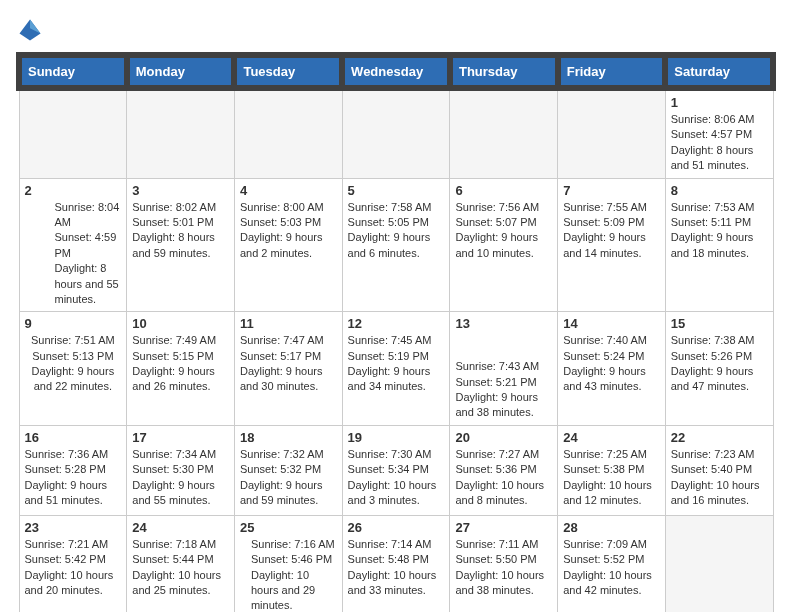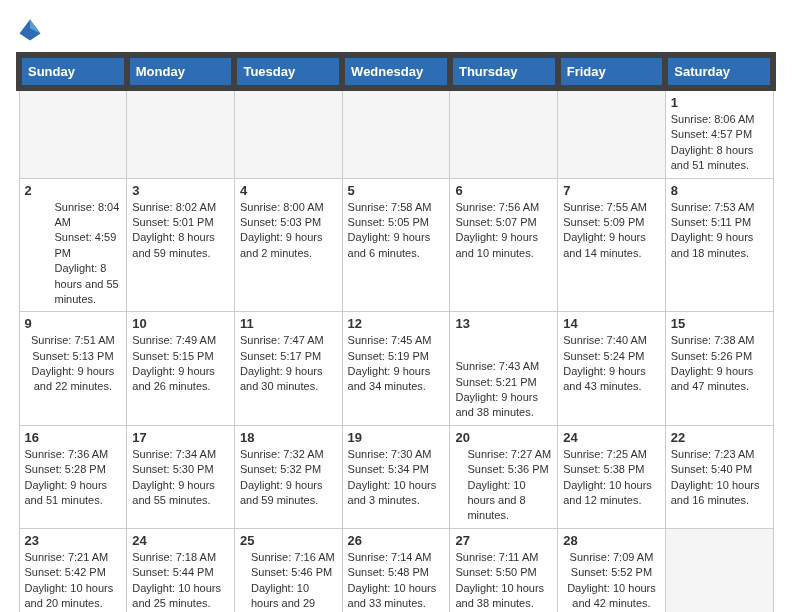--- a/index.html
+++ b/index.html
@@ -241,21 +241,21 @@
 Daylight: 9 hours and 59 minutes.</div>
         </td>
         <td>
           <span class="day-number">19</span>
           <div class="day-info" style="white-space: pre-line;">Sunrise: 7:30 AM
 Sunset: 5:34 PM
 Daylight: 10 hours and 3 minutes.</div>
         </td>
         <td>
           <span class="day-number">20</span>
-          <div class="day-info" style="white-space: pre-line; margin-left: 12px;">Sunrise: 7:27 AM
+          <div class="day-info" style="white-space: pre-line;">Sunrise: 7:27 AM
 Sunset: 5:36 PM
 Daylight: 10 hours and 8 minutes.</div>
         </td>
         <td>
           <span class="day-number">24</span>
           <div class="day-info" style="white-space: pre-line;">Sunrise: 7:25 AM
 Sunset: 5:38 PM
 Daylight: 10 hours and 12 minutes.</div>
         </td>
         <td>
@@ -291,20 +291,20 @@
 Daylight: 10 hours and 33 minutes.</div>
         </td>
         <td>
           <span class="day-number">27</span>
           <div class="day-info" style="white-space: pre-line;">Sunrise: 7:11 AM
 Sunset: 5:50 PM
 Daylight: 10 hours and 38 minutes.</div>
         </td>
         <td>
           <span class="day-number">28</span>
-          <div class="day-info" style="white-space: pre-line; text-align: center;">Sunrise: 7:09 AM
+          <div class="day-info" style="white-space: pre-line;">Sunrise: 7:09 AM
 Sunset: 5:52 PM
 Daylight: 10 hours and 42 minutes.</div>
         </td>
         <td class="empty"></td>
       </tr>
     </tbody>
 </table>
 
 </body></html>

